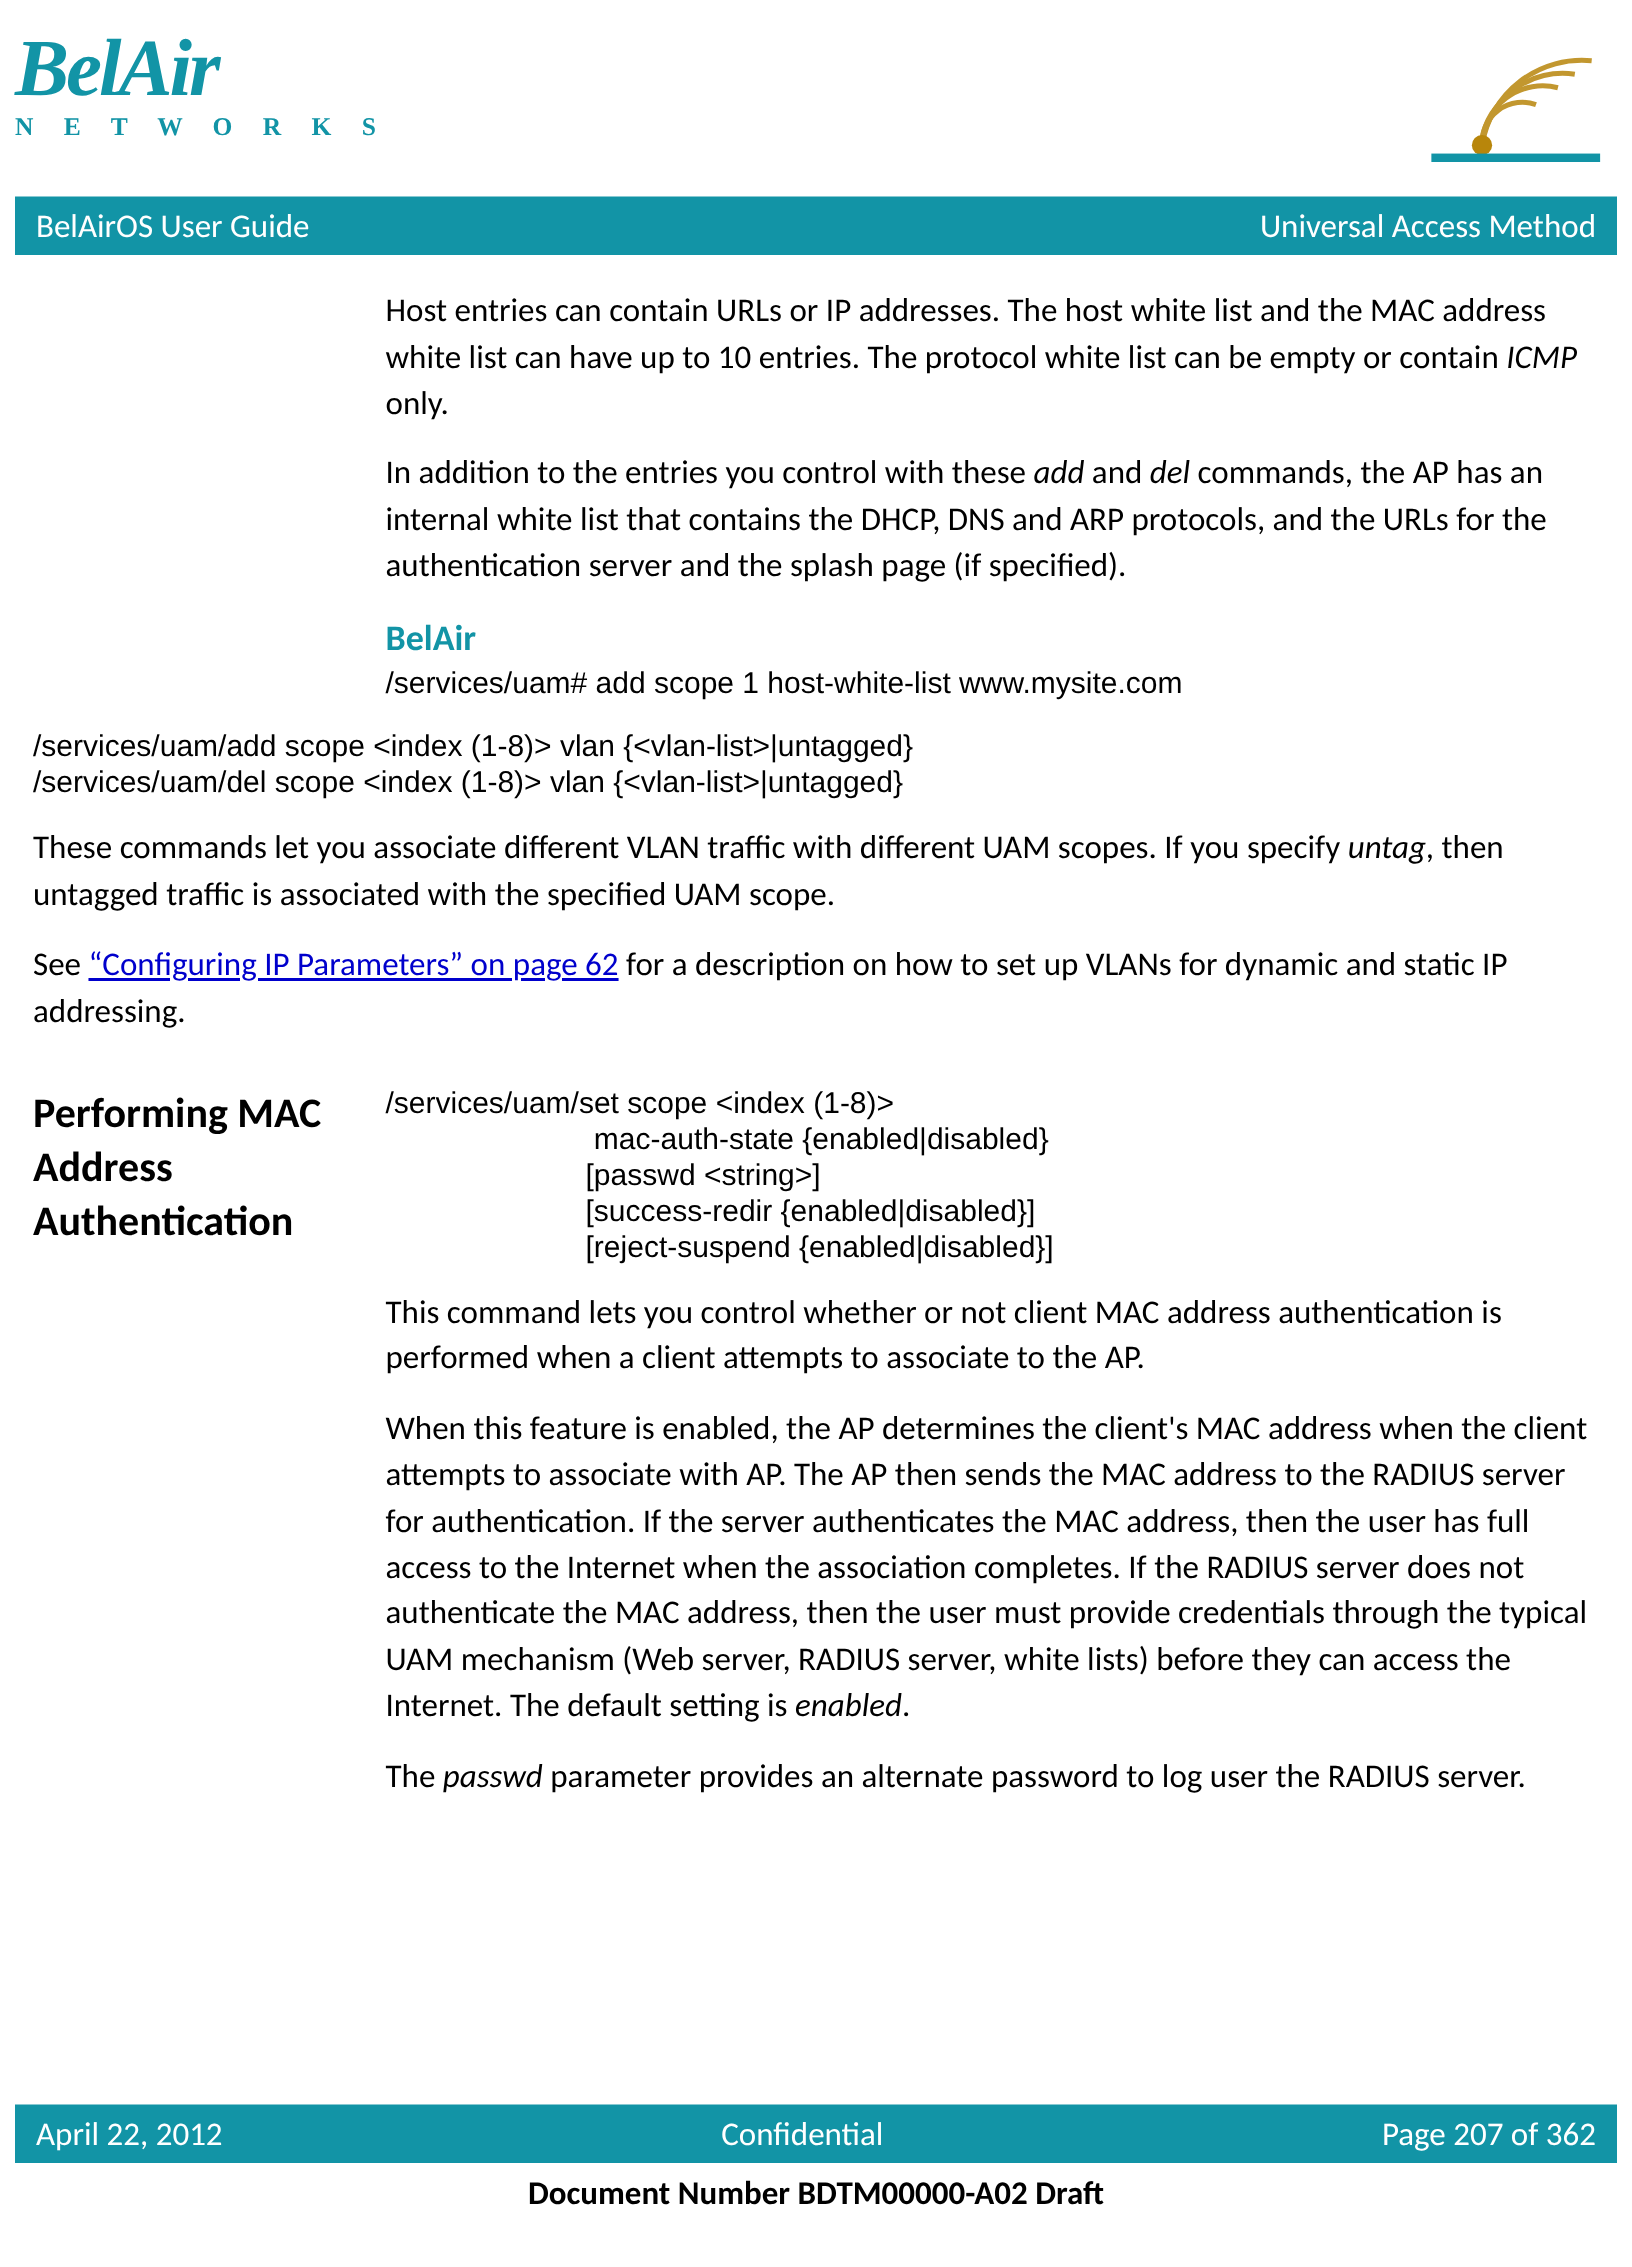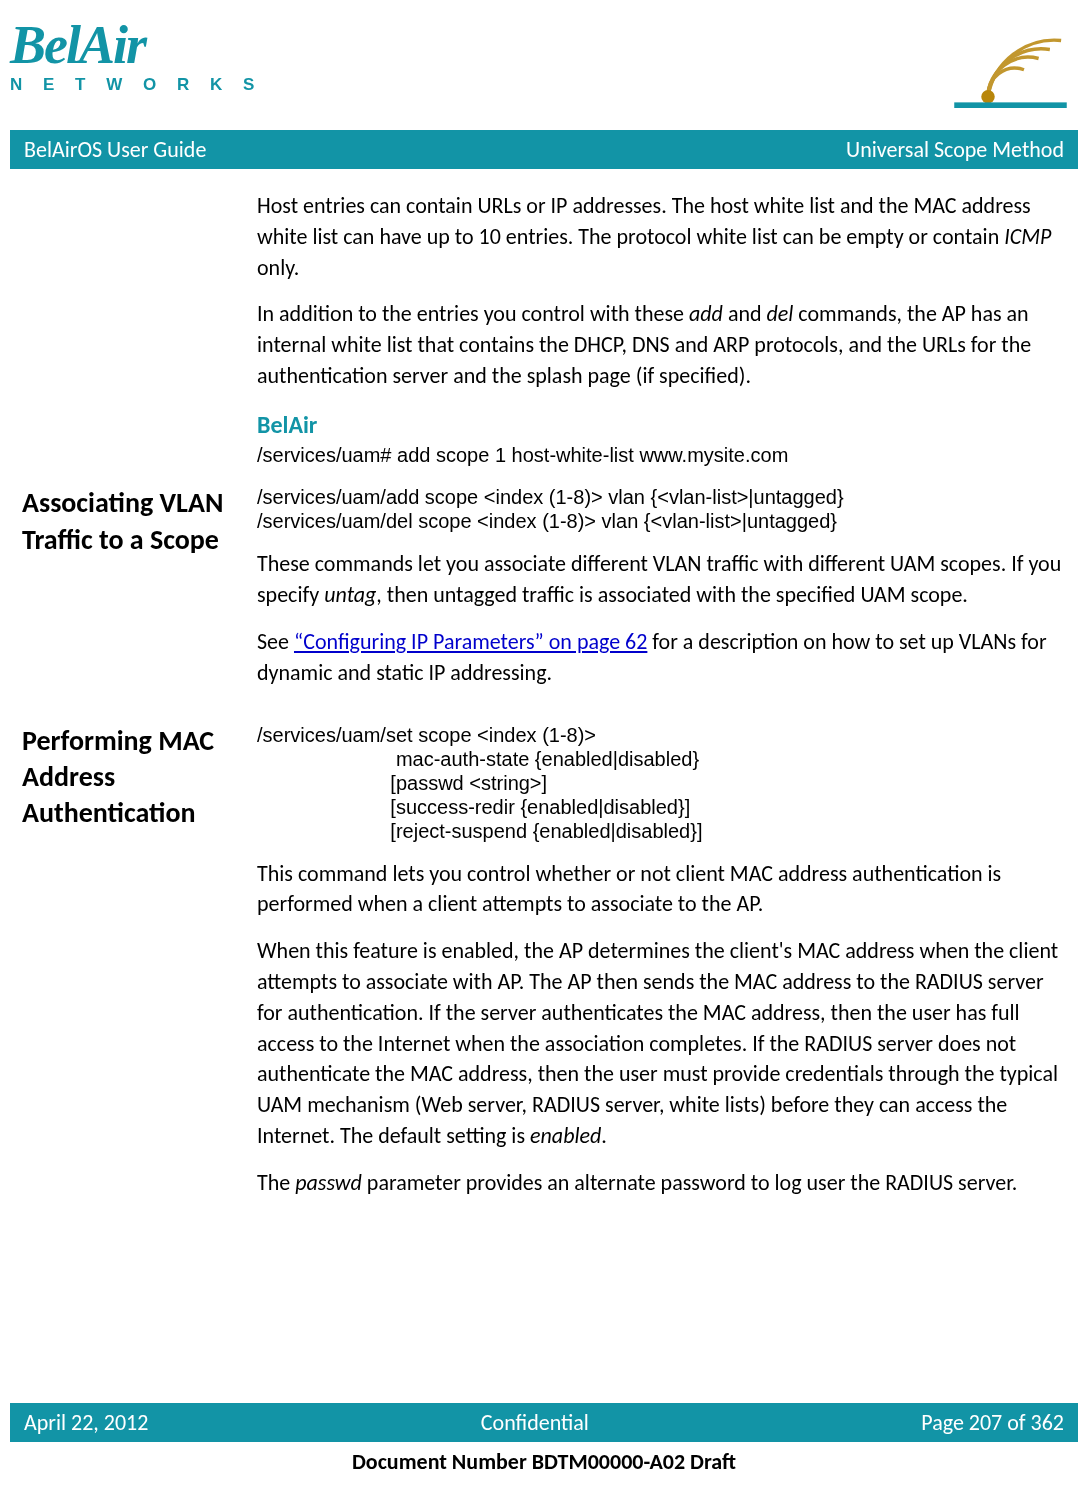--- a/index.html
+++ b/index.html
@@ -30,21 +30,21 @@
   }
   .logo-belair {
     font-family: "Times New Roman", serif;
     font-weight: 600;
     font-style: italic;
     font-size: 54px;
     color: #1294a6;
     letter-spacing: -2px;
   }
   .logo-networks {
-    font-family: Liberation Sans, sans-serif;
+    font-family: Liberation Serif, serif;
     font-size: 17px;
     letter-spacing: 8px;
     color: #1294a6;
     margin-top: 4px;
     font-weight: 600;
   }
   .logo-right svg {
     width: 115px;
     height: 90px;
   }
@@ -139,41 +139,40 @@
           <path d="M30 70 A24 24 0 0 1 62 46"></path>
         </g>
         <circle cx="30" cy="70" r="6" fill="#b8860b"></circle>
         <rect x="0" y="75" width="100" height="5" fill="#1294a6"></rect>
       </svg>
     </div>
   </div>
 
   <div class="banner">
     <span>BelAirOS User Guide</span>
-    <span>Universal Scope Method</span>
+    <span>Universal Access Method</span>
   </div>
 
   <div class="content">
 
     <div class="row">
       <div class="sidecol"></div>
       <div class="maincol">
         <div class="para">
           <span>Host entries can contain URLs or IP addresses. The host white list and the MAC address white list can have up to 10 entries. The protocol white list can be empty or contain </span><span class="ital">ICMP</span><span> only.</span>
         </div>
         <div class="para">
           <span>In addition to the entries you control with these </span><span class="ital">add</span><span> and </span><span class="ital">del</span><span> commands, the AP has an internal white list that contains the DHCP, DNS and ARP protocols, and the URLs for the authentication server and the splash page (if specified).</span>
         </div>
         <div class="example-label">BelAir</div>
         <div class="code">/services/uam# add scope 1 host-white-list www.mysite.com</div>
       </div>
     </div>
 
     <div class="row">
-      <div class="sidecol">Associating VLAN Traffic to a Scope</div>
       <div class="maincol">
         <div class="code para">/services/uam/add scope &lt;index (1-8)&gt; vlan {&lt;vlan-list&gt;|untagged}
 /services/uam/del scope &lt;index (1-8)&gt; vlan {&lt;vlan-list&gt;|untagged}</div>
         <div class="para">
           <span>These commands let you associate different VLAN traffic with different UAM scopes. If you specify </span><span class="ital">untag</span><span>, then untagged traffic is associated with the specified UAM scope.</span>
         </div>
         <div class="para">
           <span>See </span><a class="link">“Configuring IP Parameters” on page 62</a><span> for a description on how to set up VLANs for dynamic and static IP addressing.</span>
         </div>
       </div>

